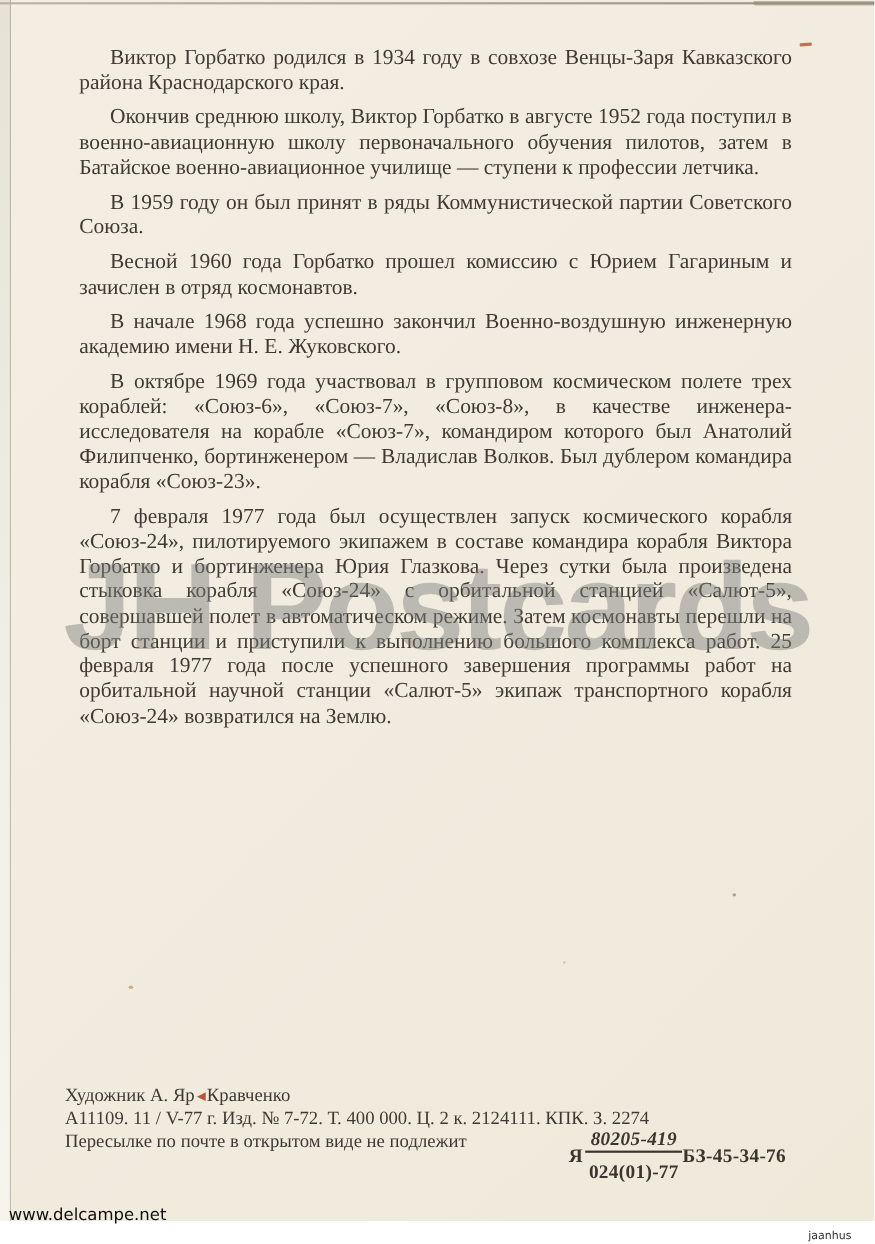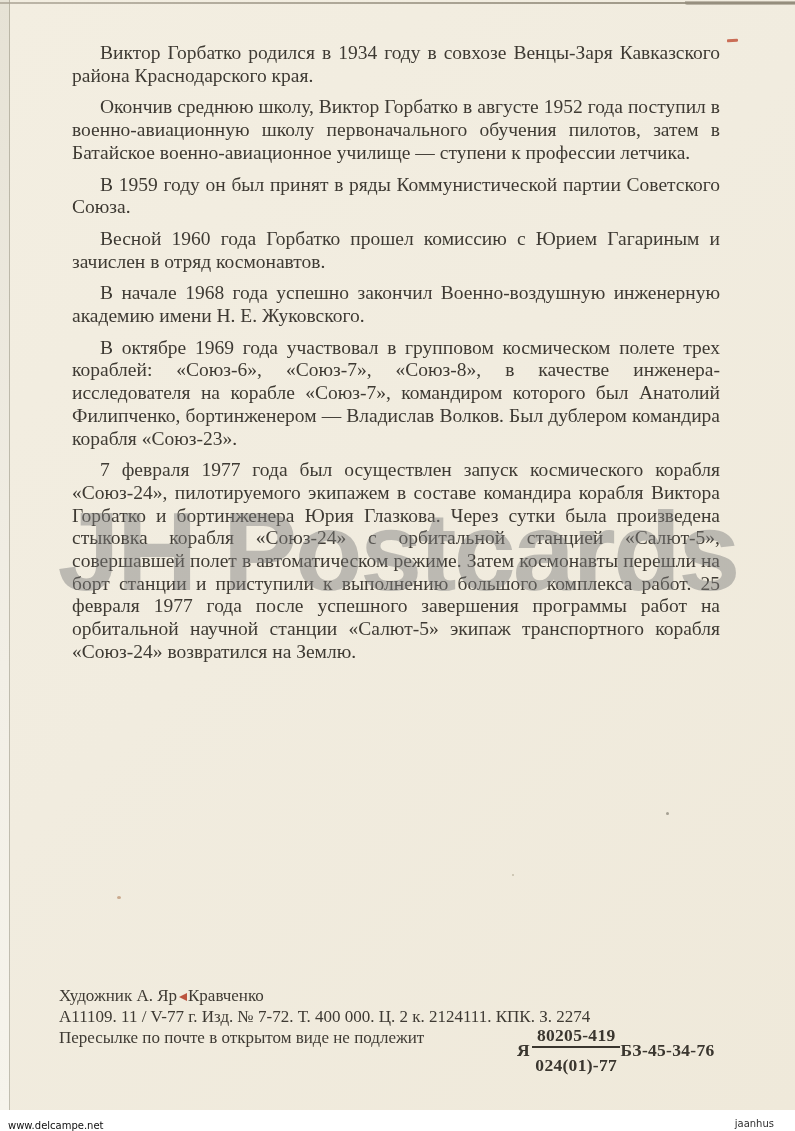--- a/index.html
+++ b/index.html
@@ -40,42 +40,42 @@
     border-right:8px solid #b5442c;margin:0 1px 0 2px;opacity:.9;
   }
   .code-block{
     position:absolute;left:517px;top:1026px;
     display:flex;align-items:center;
     font-family:"Liberation Serif",serif;font-weight:bold;
     font-size:17.5px;color:#3a362f;letter-spacing:.3px;
   }
   .code-prefix{margin-right:2px;}
   .frac{display:flex;flex-direction:column;align-items:center;line-height:19px;}
-  .frac .num{padding:0 5px 1px 5px;border-bottom:2px solid #3a362f;}
+  .frac .num{padding:0 5px 1px 5px;border-bottom:2px solid #3a362f;font-style:italic;}
   .frac .den{padding-top:8px;}
   .watermark-main{
     position:absolute;left:0;top:496px;width:795px;text-align:center;
     font-family:"Liberation Sans",sans-serif;font-weight:bold;
     font-size:112px;line-height:1;letter-spacing:-3px;
     color:#7d7d7d;opacity:.45;pointer-events:none;white-space:nowrap;
   }
   .red-dash{
     position:absolute;left:727px;top:39px;width:11px;height:3px;
     background:#c14e33;border-radius:1px;transform:rotate(-4deg);opacity:.8;
   }
   .speck{position:absolute;border-radius:50%;background:#9a8f76;opacity:.5;}
   .sp1{left:117px;top:896px;width:4px;height:3px;background:#a3683d;}
   .sp2{left:512px;top:874px;width:2px;height:2px;}
   .sp3{left:666px;top:812px;width:3px;height:3px;background:#5a5648;}
   .bottom-strip{
     position:absolute;left:0;bottom:0;width:795px;height:21px;background:#ffffff;
   }
   .site-text{
-    position:absolute;left:8px;bottom:0;
-    font-family:"DejaVu Sans",sans-serif;font-size:10px;color:#0d0d0d;
+    position:absolute;left:8px;bottom:18px;
+    font-family:"DejaVu Sans",sans-serif;font-size:15px;color:#0d0d0d;
   }
   .seller-text{
     position:absolute;right:21px;bottom:2px;
     font-family:"DejaVu Sans",sans-serif;font-size:10px;color:#2e2e2e;
   }
 </style>
 </head>
 <body>
 
 <div class="card">

